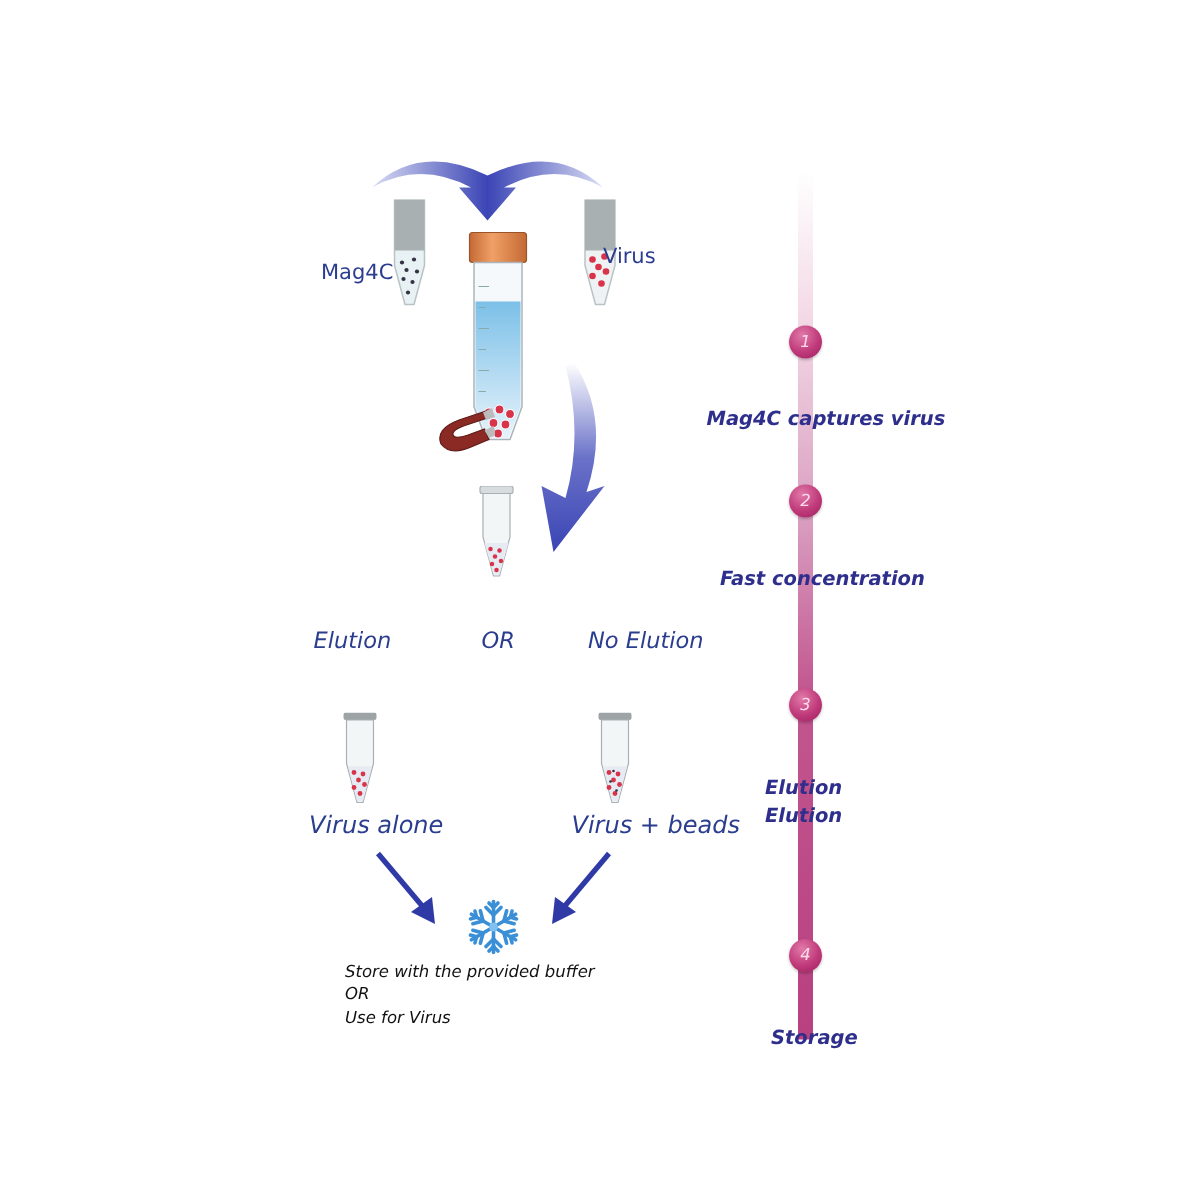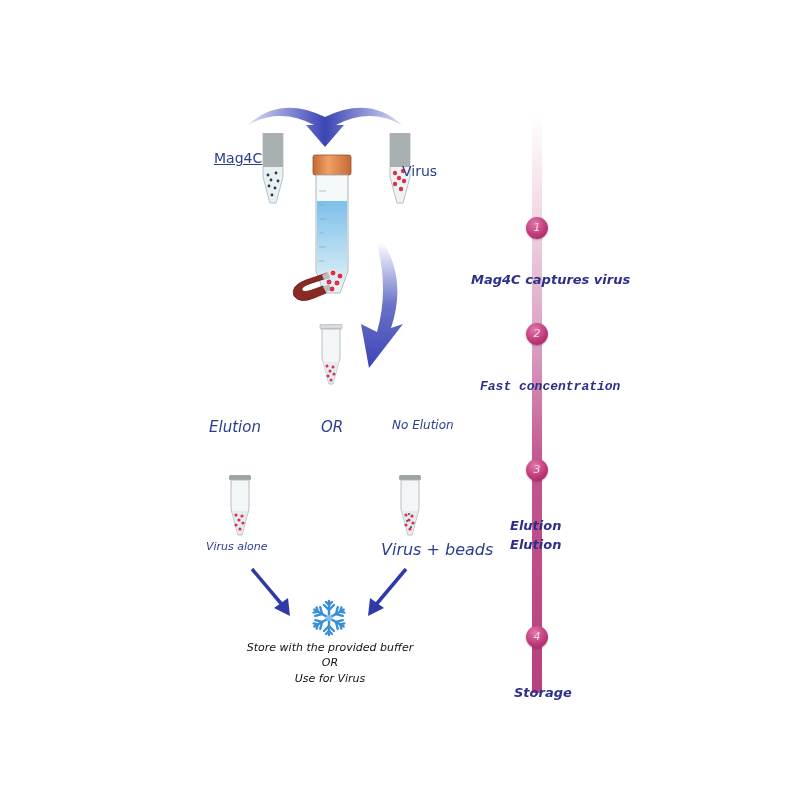--- a/index.html
+++ b/index.html
@@ -7,21 +7,21 @@
          font-family: "DejaVu Sans", sans-serif; }
   .abs { position: absolute; }
   .lbl { color: #2b3d8f; font-size: 14px; white-space: nowrap; }
   .italic { font-style: italic; }
   .step-label { position: absolute; color: #2e2f8c; font-style: italic; font-weight: bold;
                 font-size: 13px; font-family: "DejaVu Sans", sans-serif; white-space: nowrap; margin-top: 32px; }
   .step-num { position: absolute; width: 22px; height: 22px; border-radius: 50%;
               background: radial-gradient(circle at 40% 30%, #e07aa9 0%, #c03a7a 55%, #9b1f5f 100%);
               color: #ffd9ea; font-size: 11px; font-style: italic; text-align: center; line-height: 22px;
               box-shadow: 0 1px 2px rgba(0,0,0,0.25); }
-  .final-text { position: absolute; left: 230px; width: 200px; text-align: center; color: #111;
+  .final-text { position: absolute; left: 230px; width: 200px; color: #111;
                 font-style: italic; font-size: 11px; font-family: "DejaVu Sans", sans-serif; }
 </style>
 </head>
 <body>
 
 <svg class="abs" style="left:240px;top:95px;" width="170" height="60" viewBox="0 0 170 60">
   <defs>
     <linearGradient id="ag1" x1="0" y1="0" x2="1" y2="0">
       <stop offset="0" stop-color="#d9dcf3"></stop>
       <stop offset="0.5" stop-color="#3b45b5"></stop>
@@ -35,21 +35,21 @@
   <path d="M1 0 H21 V44 L14 70 H8 L1 44 Z" fill="#e8f1f3" stroke="#b8c3c5" stroke-width="1"></path>
   <rect x="1" y="0" width="20" height="34" fill="#a9b0b1"></rect>
   <circle cx="6" cy="42" r="1.4" fill="#334"></circle>
     <circle cx="14" cy="40" r="1.4" fill="#334"></circle>
   <circle cx="9" cy="47" r="1.4" fill="#334"></circle>
     <circle cx="16" cy="48" r="1.4" fill="#334"></circle>
   <circle cx="7" cy="53" r="1.4" fill="#334"></circle>
     <circle cx="13" cy="55" r="1.4" fill="#334"></circle>
   <circle cx="10" cy="62" r="1.4" fill="#334"></circle>
 </svg>
-<div class="abs lbl" style="left:214px;top:150px;text-decoration:underline;">Mag4C</div>
+<div class="abs lbl" style="left:214px;top:174px;">Mag4C</div>
 
 <svg class="abs" style="left:389px;top:133px;" width="22" height="72" viewBox="0 0 22 72">
   <path d="M1 0 H21 V44 L14 70 H8 L1 44 Z" fill="#eef2f3" stroke="#b8c3c5" stroke-width="1"></path>
   <rect x="1" y="0" width="20" height="34" fill="#a9b0b1"></rect>
   <circle cx="6" cy="40" r="2.2" fill="#d9334a"></circle>
     <circle cx="14" cy="38" r="2.2" fill="#d9334a"></circle>
   <circle cx="10" cy="45" r="2.2" fill="#d9334a"></circle>
     <circle cx="15" cy="48" r="2.2" fill="#d9334a"></circle>
   <circle cx="6" cy="51" r="2.2" fill="#d9334a"></circle>
     <circle cx="12" cy="56" r="2.2" fill="#d9334a"></circle>
@@ -115,36 +115,36 @@
       <circle cx="15" cy="43" r="1.5"></circle>
       <circle cx="12" cy="47" r="1.5"></circle>
   <circle cx="16" cy="50" r="1.5"></circle>
       <circle cx="10" cy="52" r="1.5"></circle>
       <circle cx="13" cy="56" r="1.5"></circle>
     </g>
 </svg>
 
 <div class="abs lbl italic" style="left:209px;top:418px;font-size:15px;">Elution</div>
 <div class="abs lbl italic" style="left:321px;top:418px;font-size:15px;">OR</div>
-<div class="abs lbl italic" style="left:392px;top:418px;font-size:12px;">No Elution</div>
+<div class="abs lbl italic" style="left:392px;top:418px;font-size:15px;">No Elution</div>
 
 <svg class="abs" style="left:227px;top:475px;" width="26" height="62" viewBox="0 0 26 62">
   <rect x="2" y="0" width="22" height="5" rx="1.5" fill="#9ea4a6"></rect>
   <path d="M4 5 H22 V34 L15 60 H11 L4 34 Z" fill="#f3f6f7" stroke="#a8b0b3" stroke-width="0.8"></path>
   <path d="M5 36 H21 L15 59 H11 Z" fill="#e6eaf2"></path>
   <g fill="#d9334a">
       <circle cx="9" cy="40" r="1.6"></circle>
       <circle cx="15" cy="41" r="1.6"></circle>
       <circle cx="12" cy="45" r="1.6"></circle>
   <circle cx="16" cy="48" r="1.6"></circle>
       <circle cx="9" cy="50" r="1.6"></circle>
       <circle cx="13" cy="54" r="1.6"></circle>
     </g>
 </svg>
-<div class="abs lbl italic" style="left:206px;top:540px;font-size:11px;">Virus alone</div>
+<div class="abs lbl italic" style="left:206px;top:540px;font-size:16px;">Virus alone</div>
 
 <svg class="abs" style="left:397px;top:475px;" width="26" height="62" viewBox="0 0 26 62">
   <rect x="2" y="0" width="22" height="5" rx="1.5" fill="#9ea4a6"></rect>
   <path d="M4 5 H22 V34 L15 60 H11 L4 34 Z" fill="#f3f6f7" stroke="#a8b0b3" stroke-width="0.8"></path>
   <path d="M5 36 H21 L15 59 H11 Z" fill="#e6eaf2"></path>
   <g fill="#d9334a">
       <circle cx="9" cy="40" r="1.6"></circle>
       <circle cx="15" cy="41" r="1.6"></circle>
       <circle cx="12" cy="45" r="1.6"></circle>
   <circle cx="16" cy="48" r="1.6"></circle>
@@ -190,20 +190,20 @@
 <div class="final-text" style="top:656px;">OR</div>
 <div class="final-text" style="top:672px;">Use for Virus</div>
 
 <div class="abs" style="left:532px;top:115px;width:10px;height:578px;
             background:linear-gradient(to bottom,#ffffff 0%,#f2d6e4 18%,#d99ec0 40%,#c2568f 60%,#b8407f 100%);"></div>
 
 <div class="step-num" style="left:526px;top:217px;">1</div>
 <div class="step-label" style="left:471px;top:240px;">Mag4C captures virus</div>
 
 <div class="step-num" style="left:526px;top:323px;">2</div>
-<div class="step-label" style="left:480px;top:347px;font-family:Liberation Mono, monospace;">Fast concentration</div>
+<div class="step-label" style="left:480px;top:347px;">Fast concentration</div>
 
 <div class="step-num" style="left:526px;top:459px;">3</div>
 <div class="step-label" style="left:510px;top:486px;">Elution</div>
 <div class="step-label" style="left:510px;top:505px;">Elution</div>
 
 <div class="step-num" style="left:526px;top:626px;">4</div>
 <div class="step-label" style="left:514px;top:653px;">Storage</div>
 
 </body></html>

